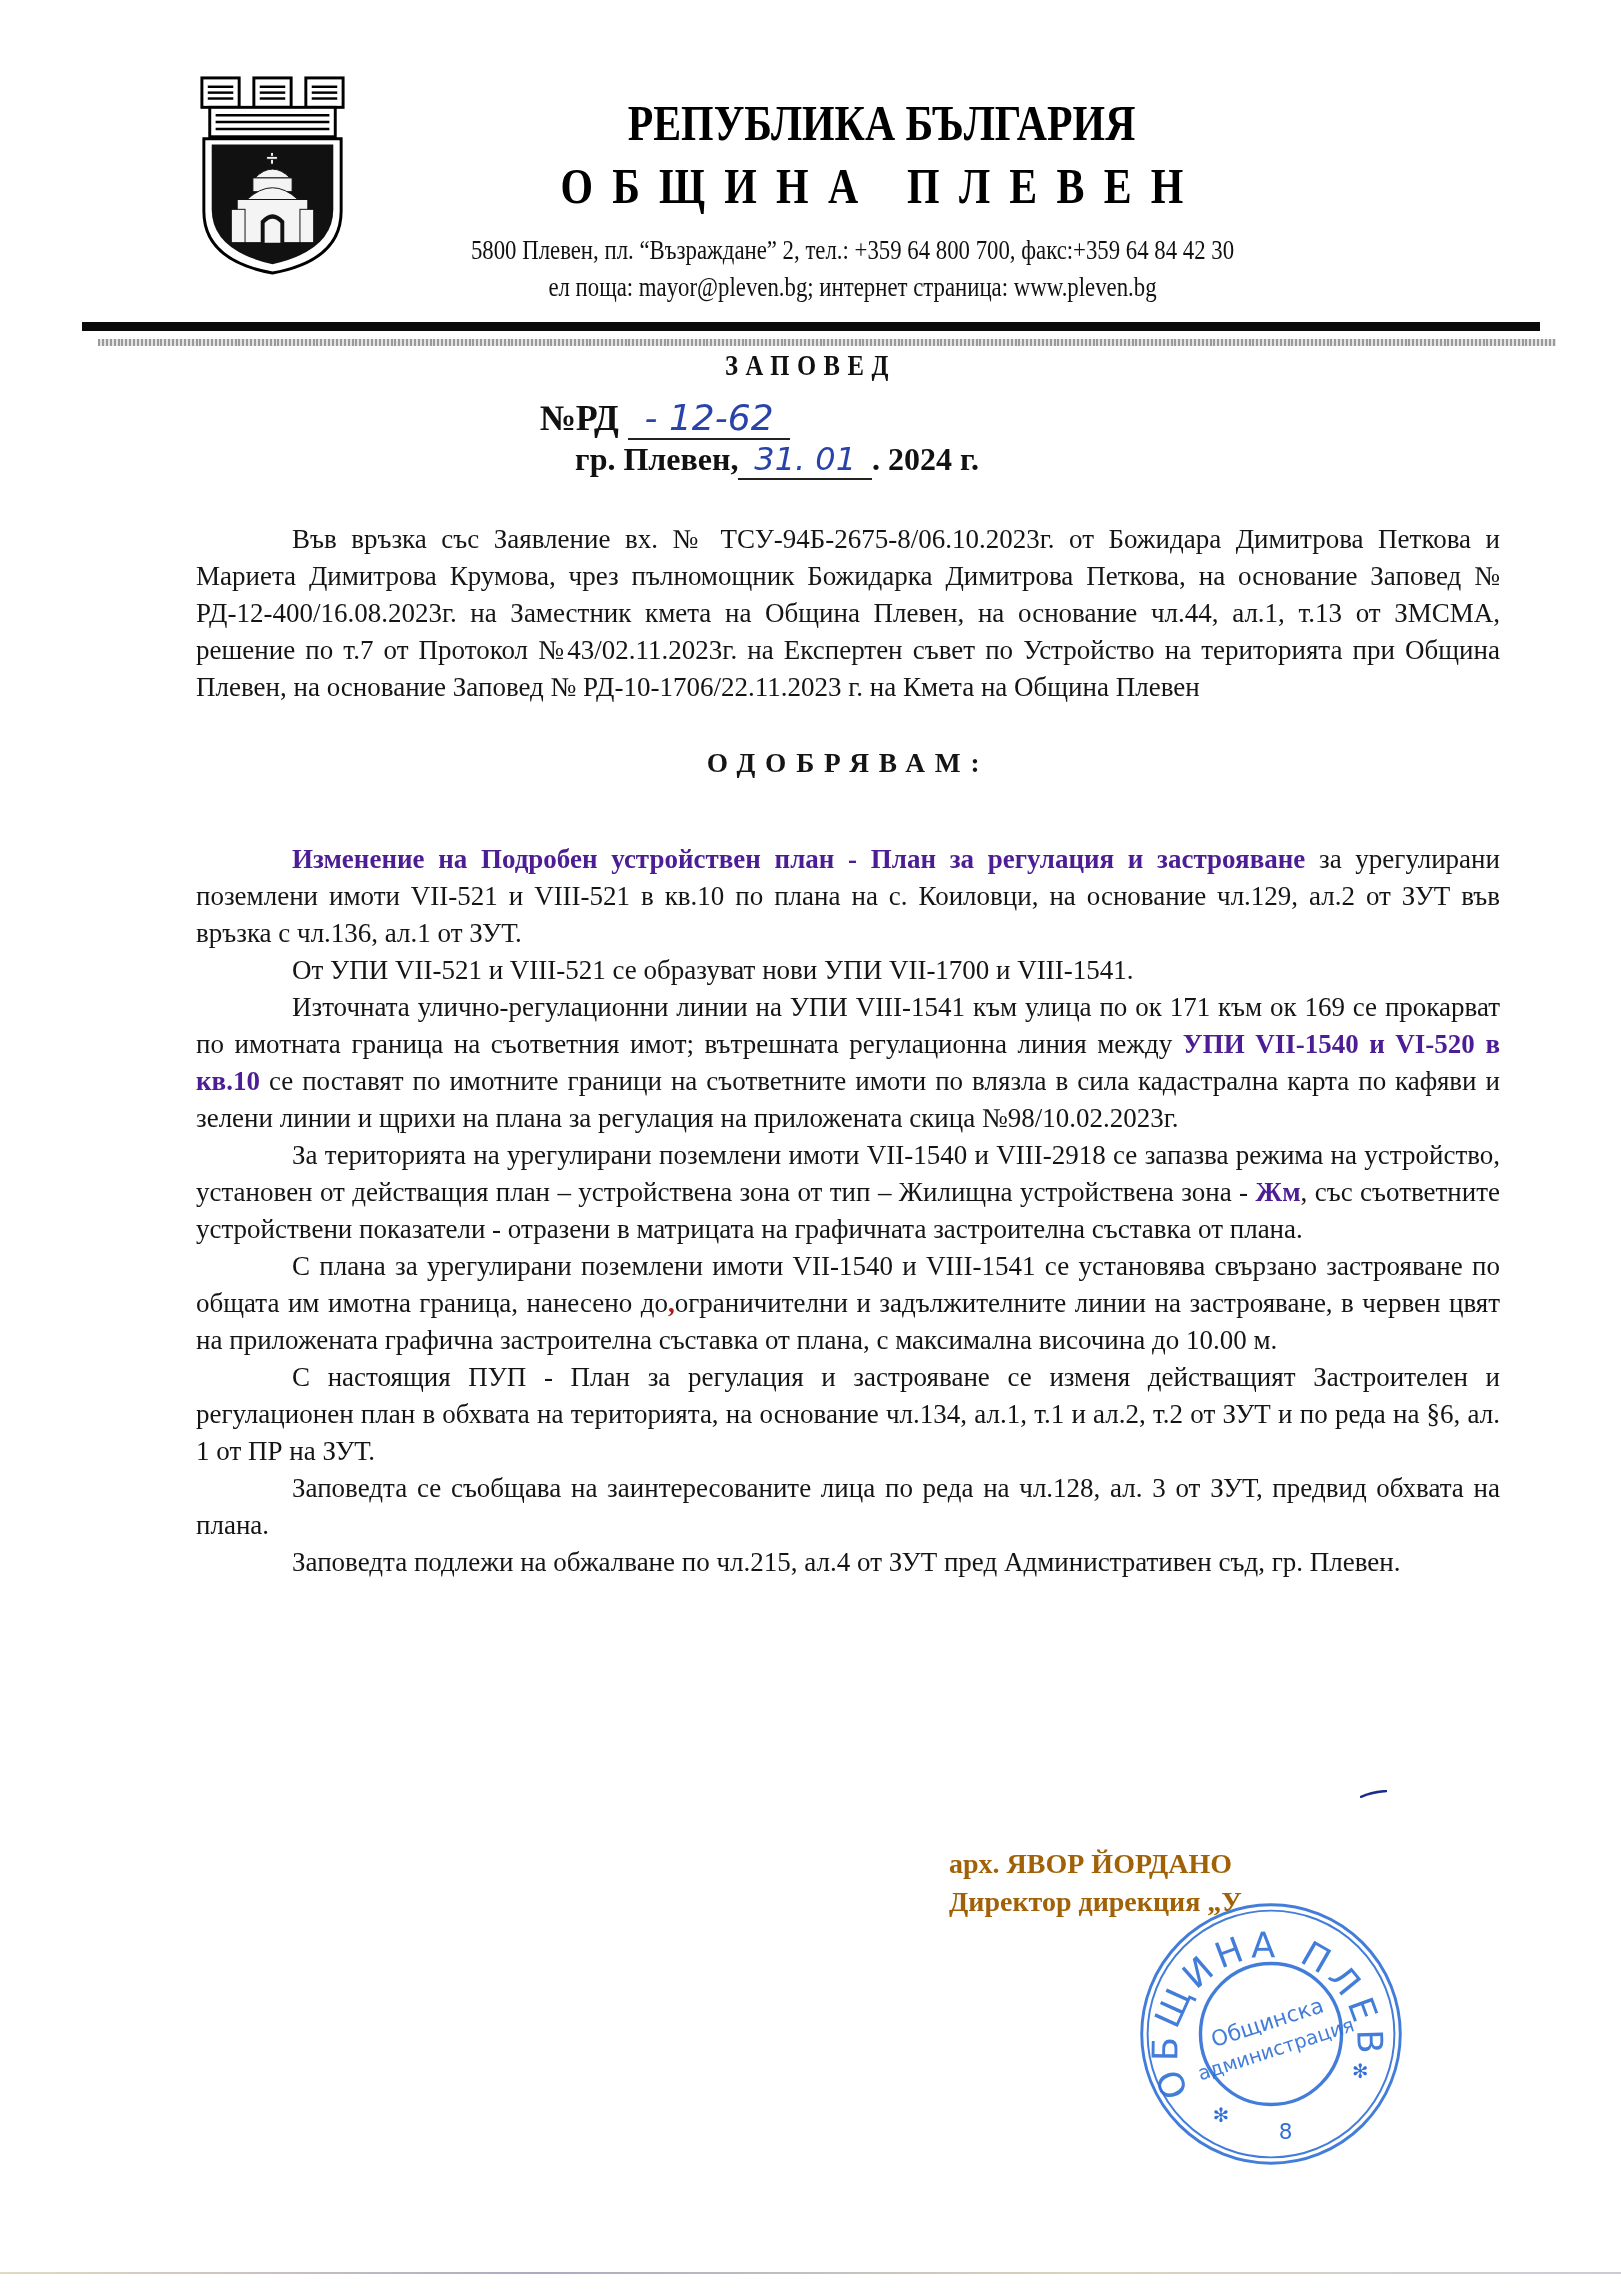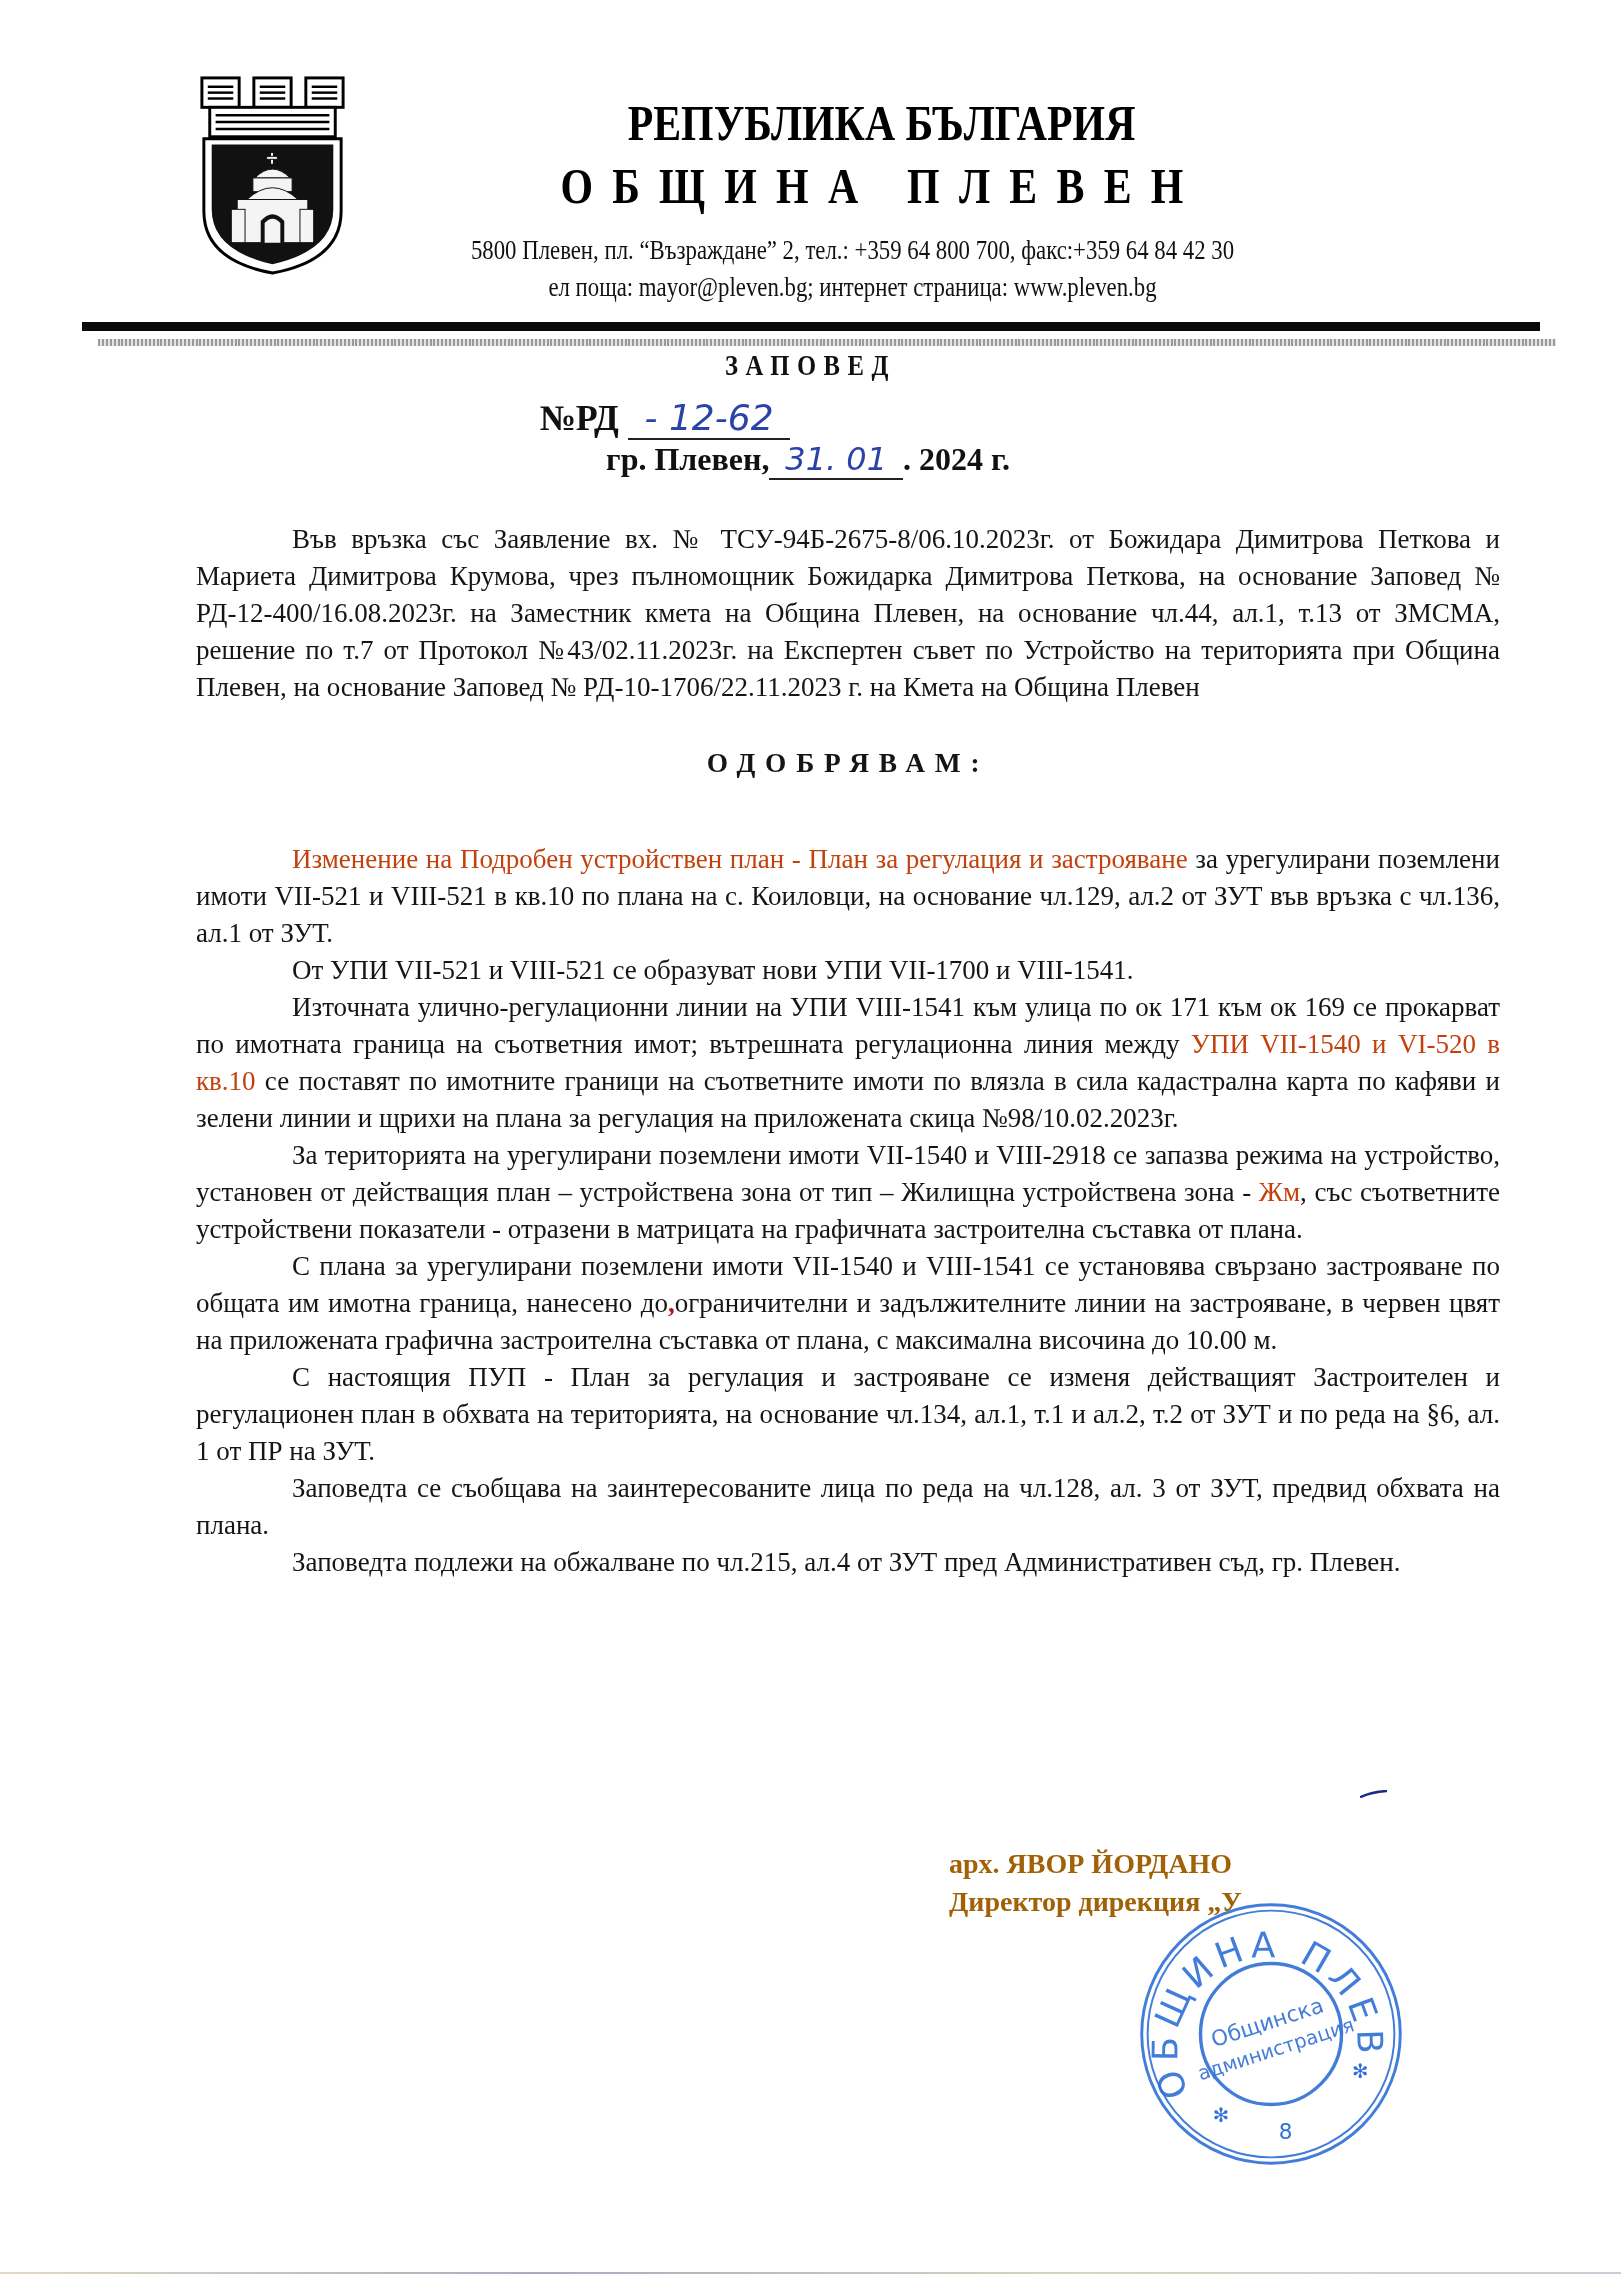--- a/index.html
+++ b/index.html
@@ -21,29 +21,29 @@
   #rule-dotted { left:98px; top:339px; width:1458px; height:6.9px;
                  background:repeating-linear-gradient(90deg,#9a9a9a 0 2px,#e4e4e4 2px 3.9px); }
 
   
   #order-title { left:0; width:1621px; top:349px; text-align:center; font-weight:bold;
                  font-size:29px; letter-spacing:8.8px; transform:scaleX(0.85); }
   #order-number { left:5px; width:1320px; top:397px; text-align:center; font-weight:bold; font-size:36px; }
   #order-number .hand, #order-date .hand { font-family:"DejaVu Sans", sans-serif; font-style:italic;
         font-weight:normal; color:#2a43a8; display:inline-block; border-bottom:2px solid #222;
         padding:0 7.8px; min-width:147px; text-align:center; }
-  #order-date { left:0; width:1554px; top:440px; text-align:center; font-weight:bold; font-size:32px;margin-left:31px; }
+  #order-date { left:0; width:1554px; top:440px; text-align:center; font-weight:bold; font-size:32px; }
   #order-date .hand { min-width:118px; }
 
   
   #body { left:196px; top:521px; width:1304px; font-size:27px; line-height:37px; color:#151515; }
   #body p { margin:0 0 0 0; text-align:justify; text-indent:96px; }
   #body .approve { text-align:center; text-indent:0; font-weight:bold; letter-spacing:9.8px;
                    font-size:27.4px; margin:39px 0 59px 0; }
-  #body b { font-weight:normal; color:#c2410c; }
+  #body b { font-weight:bold; color:#4c1d95; }
   #body .red { color:#b0161c; font-weight:bold; }
 
   
   #sig { left:949px; top:1845px; font-weight:bold; font-size:28px; line-height:38px; color:#a16207;
          width:338px; overflow:hidden; white-space:nowrap; }
   #pen-mark { left:1360px; top:1790px; width:27.4px; height:7.8px; }
   #stamp { left:1129px; top:1892px; width:284px; height:284px; }
   #bottom-line { left:0; top:2272px; width:1621px; height:2px;
                  background:linear-gradient(90deg,#d8c9a8,#8a86a6,#c9c2a2,#b8b3c8); opacity:0.7; }
 </style>

